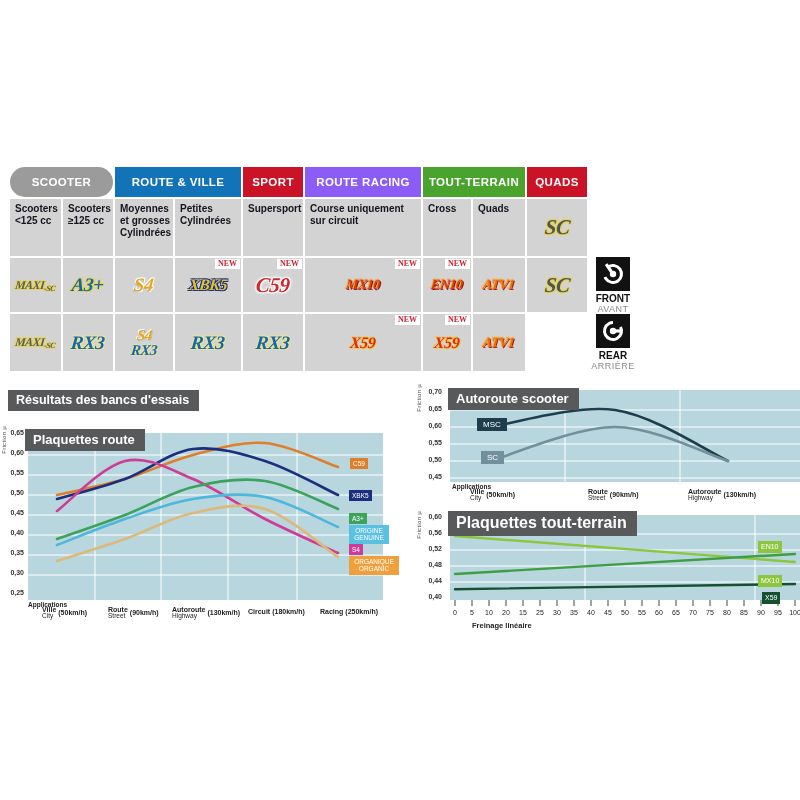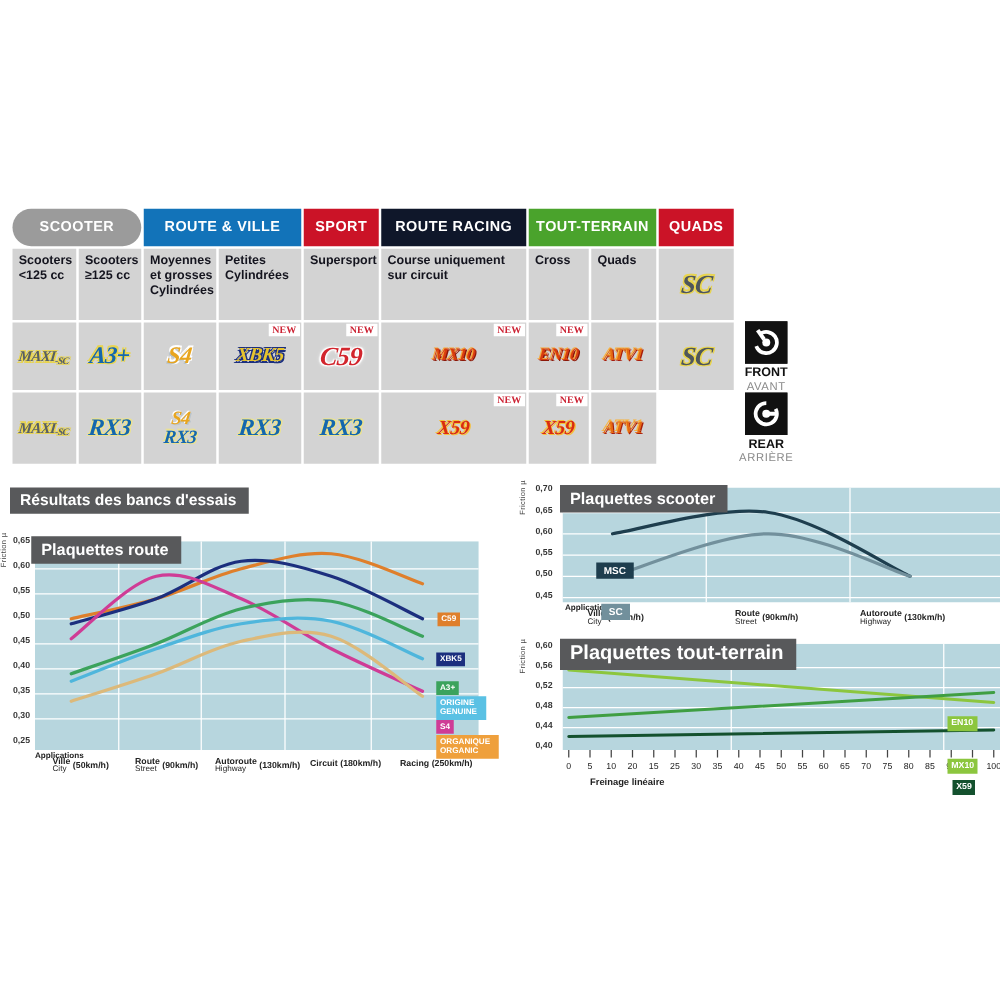--- a/index.html
+++ b/index.html
@@ -6,21 +6,21 @@
   .stage{position:relative;width:800px;height:800px;background:#fff;overflow:hidden;
          font-family:"Liberation Sans",sans-serif;}
   
   .ptable{position:absolute;left:10px;top:167px;display:grid;
           grid-template-columns:51px 50px 58px 66px 60px 116px 48px 52px 60px;
           grid-template-rows:30px 57px 54px 57px;gap:2px;}
   .hcell{color:#fff;font-weight:bold;font-size:11.5px;letter-spacing:.4px;
          display:flex;align-items:center;justify-content:center;text-align:center;}
   .span2{grid-column:span 2;}
   .hc-gray{background:#9b9b9b;border-radius:15px;} .hc-blue{background:#1273b9;}
-  .hc-red{background:#cb1327;} .hc-black{background:#0f172a;} .hc-green{background:#4aa32c;}
+  .hc-red{background:#cb1327;} .hc-black{background:#8b5cf6;} .hc-green{background:#4aa32c;}
   .scell{background:#d3d3d3;font-size:10px;font-weight:bold;color:#14141e;
          padding:4px 2px 0 5px;line-height:1.2;}
   .lcell{background:#d3d3d3;position:relative;display:flex;flex-direction:column;
          align-items:center;justify-content:center;font-family:Liberation Serif, serif;}
   .newbadge{position:absolute;top:1px;right:1px;background:#fff;color:#cc2233;
             font-size:8px;font-weight:bold;padding:1px 3px;line-height:1;}
   .lg{font-style:italic;font-weight:900;letter-spacing:-.5px;transform:skewX(-6deg);white-space:nowrap;}
   .lg-sc{font-size:21px;color:#4e565c;text-shadow:-1px -1px 0 #e8d44e,1px -1px 0 #e8d44e,-1px 1px 0 #e8d44e,1px 1px 0 #e8d44e;}
   .lg-maxisc{font-size:12px;color:#585f64;text-shadow:-1px -1px 0 #e8d44e,1px -1px 0 #e8d44e,-1px 1px 0 #e8d44e,1px 1px 0 #e8d44e;}
   .lg-maxisc .sfx{font-size:8px;vertical-align:-2px;}
@@ -50,22 +50,22 @@
   .chartsvg{position:absolute;display:block;}
   .ylabels{position:absolute;width:18px;text-align:right;font-size:7px;font-weight:bold;color:#333;}
   .ylabels div{line-height:1;}
   .friclabel{position:absolute;font-size:6px;color:#444;writing-mode:vertical-rl;transform:rotate(180deg);letter-spacing:.3px;}
   .apps{position:absolute;font-size:6.5px;font-weight:bold;color:#222;}
   .xcat{position:absolute;display:flex;align-items:center;gap:2px;color:#222;}
   .xcat .two{display:flex;flex-direction:column;line-height:1;}
   .xcat .fr{font-size:7px;font-weight:bold;}
   .xcat .en{font-size:6.5px;}
   .xcat .sp{font-size:7px;font-weight:bold;}
-  .legend{position:absolute;color:#fff;font-weight:bold;font-size:6.5px;line-height:1.15;
-          padding:2px 3px;text-align:left;z-index:4;margin-top:32px;}
+  .legend{position:absolute;color:#fff;font-weight:normal;font-size:6.5px;line-height:1.15;
+          padding:2px 3px;text-align:center;z-index:4;}
   .lgd-msc,.lgd-sc{font-size:8px;padding:2px 6px;}
   .axislabel{position:absolute;font-size:7.5px;font-weight:bold;color:#222;}
 </style>
 </head>
 <body>
 
 <div class="stage">
 
   <div class="ptable">
 
@@ -240,21 +240,21 @@
       <span class="sp">(250km/h)</span>
   </div>
 
   <div class="legend" style="left:350px;top:458px;background:#df7f2b;">C59</div>
   <div class="legend" style="left:349px;top:490px;background:#1c2f7e;">XBK5</div>
   <div class="legend" style="left:349px;top:513px;background:#3ba35c;">A3+</div>
   <div class="legend" style="left:349px;top:525px;background:#5ac1e4;width:34px;">ORIGINE GENUINE</div>
   <div class="legend" style="left:349px;top:544px;background:#cf3c96;">S4</div>
   <div class="legend" style="left:349px;top:556px;background:#efa03c;width:44px;">ORGANIQUE ORGANIC</div>
 
-  <div class="titlebox chart-title-scooter">Plaquettes scooter</div>
+  <div class="titlebox chart-title-scooter">Autoroute scooter</div>
   <div class="friclabel" style="left:416px;top:384px;">Friction µ</div>
   <div class="ylabels" id="yl-scooter" style="left:424px;top:388px;">
       <div style="height: 17px;">0,70</div>
       <div style="height: 17px;">0,65</div>
       <div style="height: 17px;">0,60</div>
       <div style="height: 17px;">0,55</div>
       <div style="height: 17px;">0,50</div>
       <div style="height: 17px;">0,45</div>
     </div>
   <svg class="chartsvg" id="chart-scooter" style="left:450px;top:390px;" width="350" height="92">

